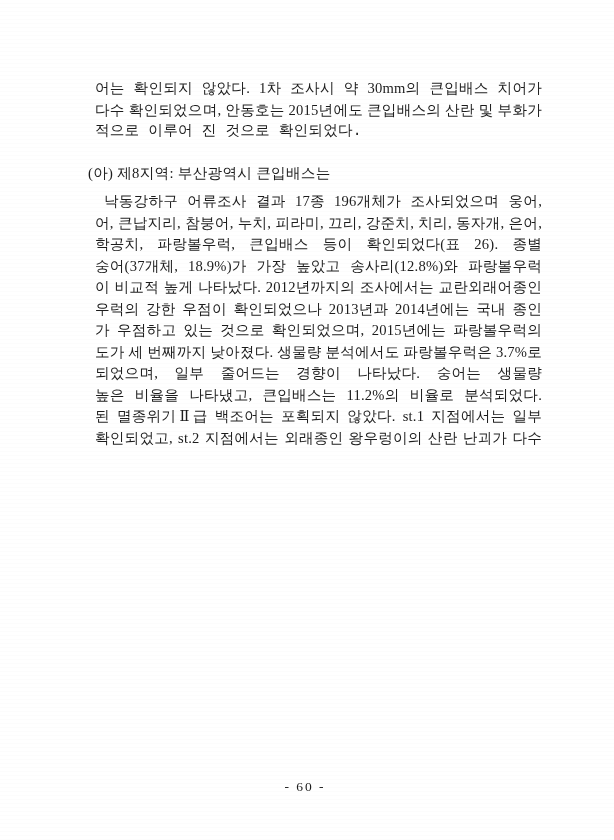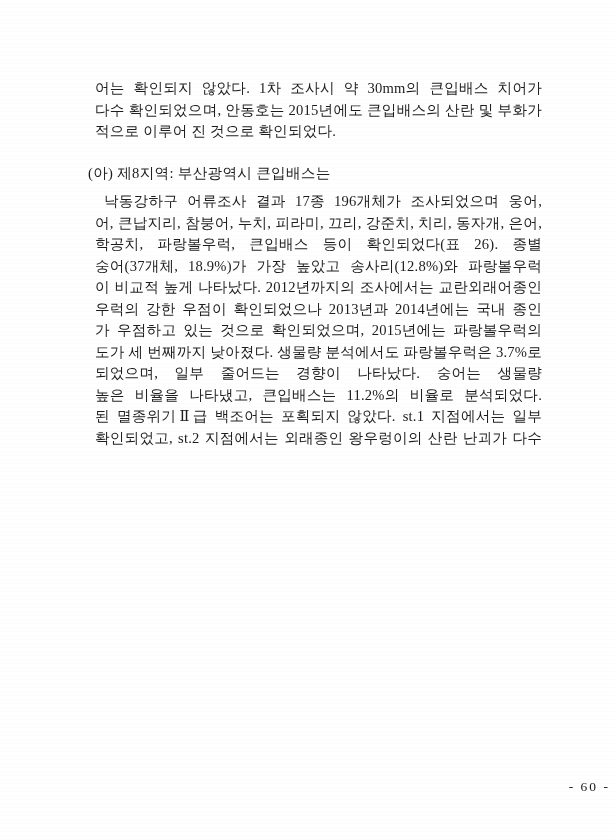--- a/index.html
+++ b/index.html
@@ -37,34 +37,35 @@
   .just {
     white-space: normal;
     text-align: justify;
     text-align-last: justify;
     word-break: keep-all;
     overflow: hidden;
   }
   .last-line {
     text-align: right;
     text-align-last: left;
+    font-family: Liberation Mono, monospace;
   }
   .indent {
     padding-left: 9px;
   }
   .para-top   { top: 78px;  }
   .heading    { position: absolute; left: 88px; top: 163px; width: 454px; }
   .heading .line { letter-spacing: 0.3px; }
   .para-body  { top: 191px; }
   .footer {
     position: absolute;
     left: 0;
     top: 779px;
     width: 610px;
-    text-align: right;
+    text-align: center;
     font-size: 13.5px;
     letter-spacing: 2px;
     color: #1c1c1c;
   }
 </style>
 </head>
 <body>
 
 <div class="page">
 

